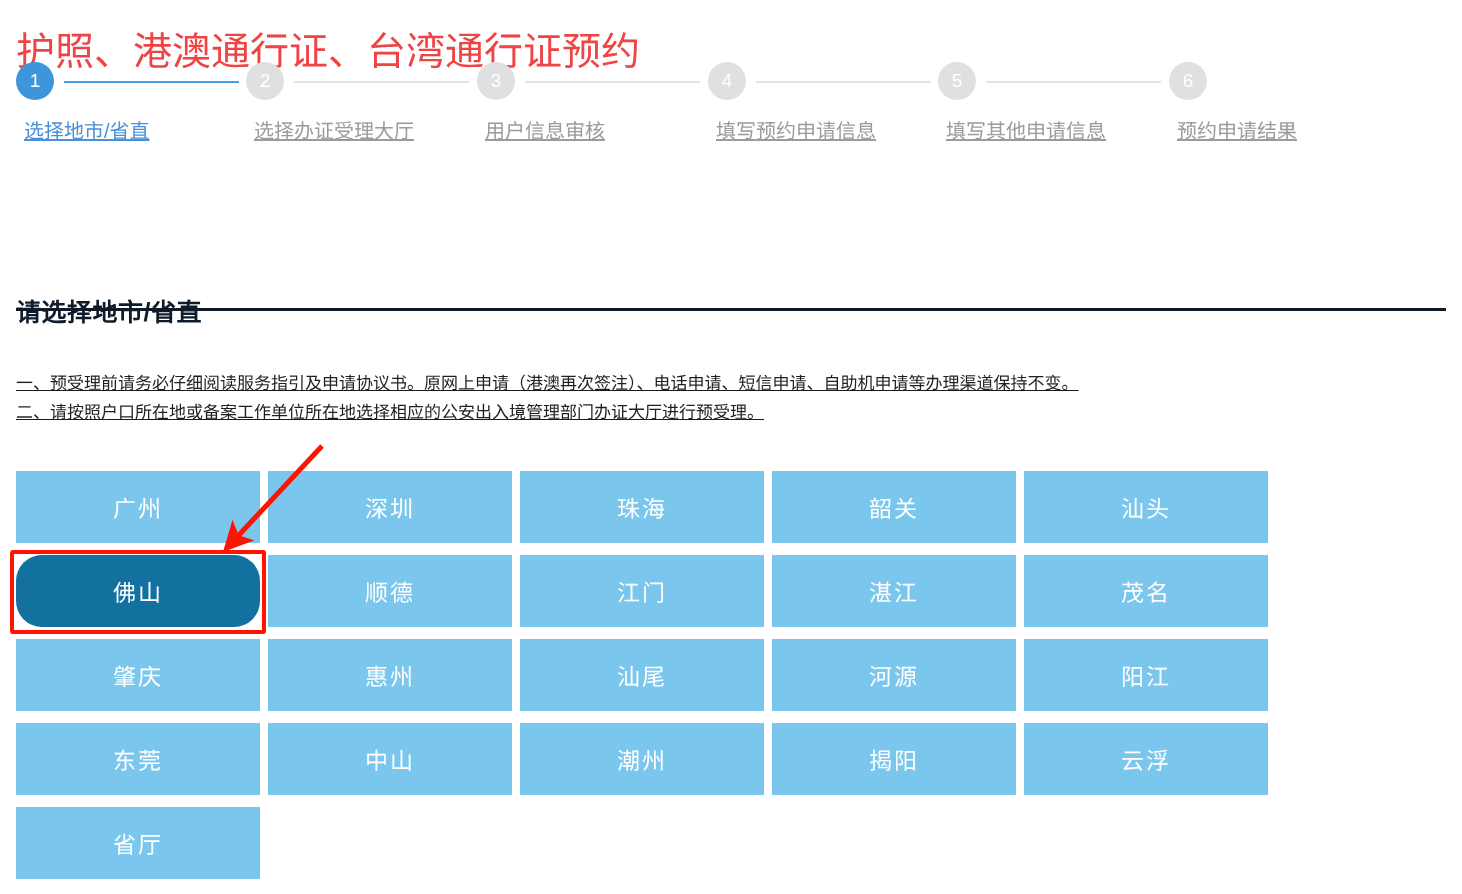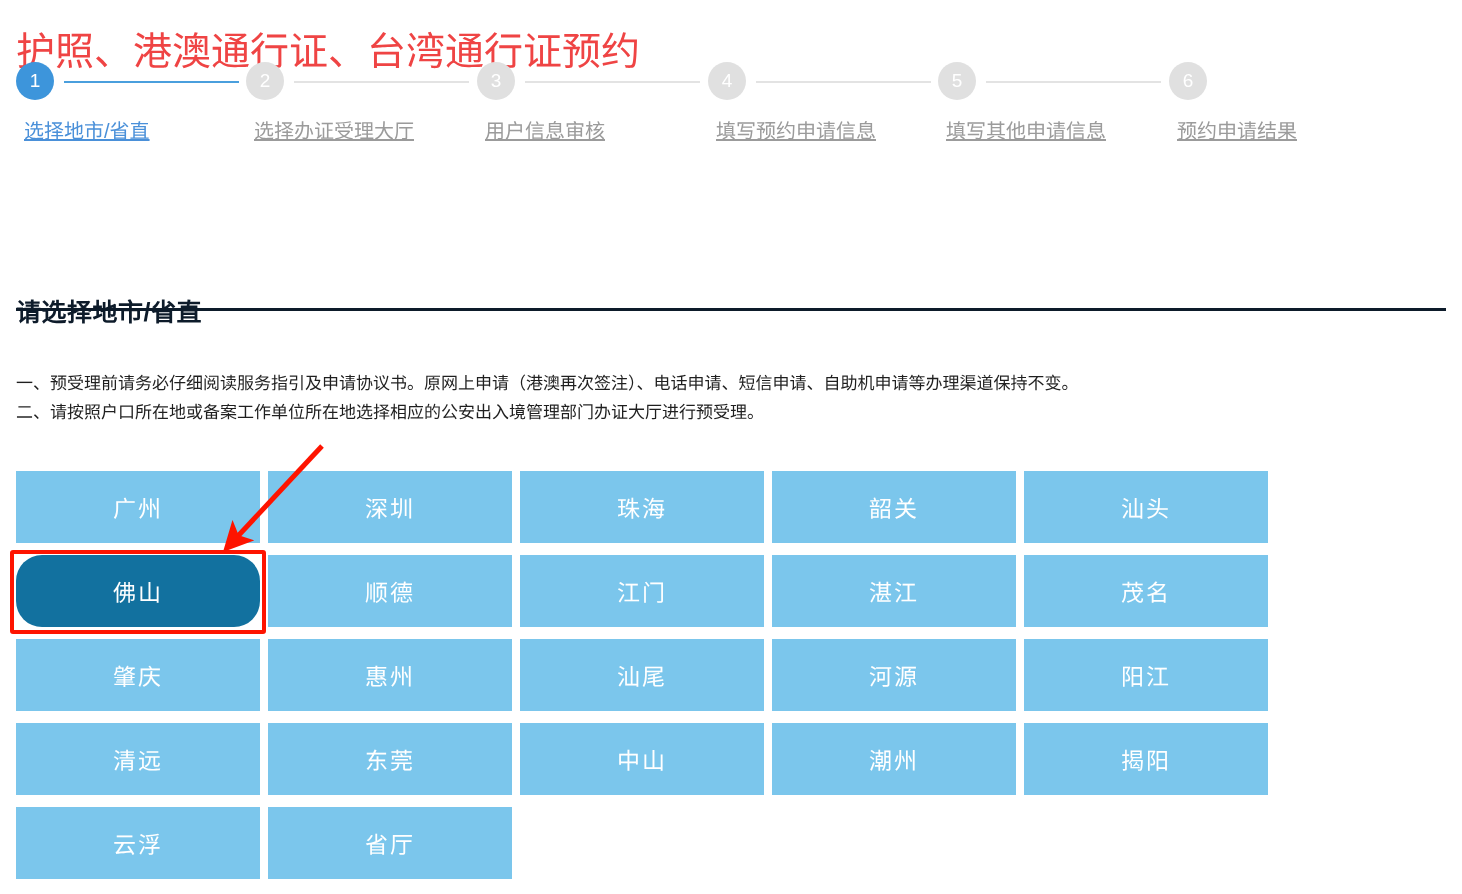--- a/index.html
+++ b/index.html
@@ -105,20 +105,21 @@
     height: 3px;
     background: #0d1b2a;
   }
 
   
   .notices {
     position: absolute;
     left: 16px;
     top: 370px;
     width: 1430px;
+    text-decoration: underline;
   }
   .notice-line {
     font-size: 17px;
     line-height: 27px;
     color: #1f1f1f;
     white-space: nowrap;
     margin-bottom: 2px;
   }
 
   
@@ -225,21 +226,20 @@
     <div class="city-tile selected">佛山</div>
     <div class="city-tile">顺德</div>
     <div class="city-tile">江门</div>
     <div class="city-tile">湛江</div>
     <div class="city-tile">茂名</div>
     <div class="city-tile">肇庆</div>
     <div class="city-tile">惠州</div>
     <div class="city-tile">汕尾</div>
     <div class="city-tile">河源</div>
     <div class="city-tile">阳江</div>
-    <div class="city-tile">清远</div>
     <div class="city-tile">东莞</div>
     <div class="city-tile">中山</div>
     <div class="city-tile">潮州</div>
     <div class="city-tile">揭阳</div>
     <div class="city-tile">云浮</div>
     <div class="city-tile">省厅</div>
   </div>
 
 <div class="annot-box"></div>
 

